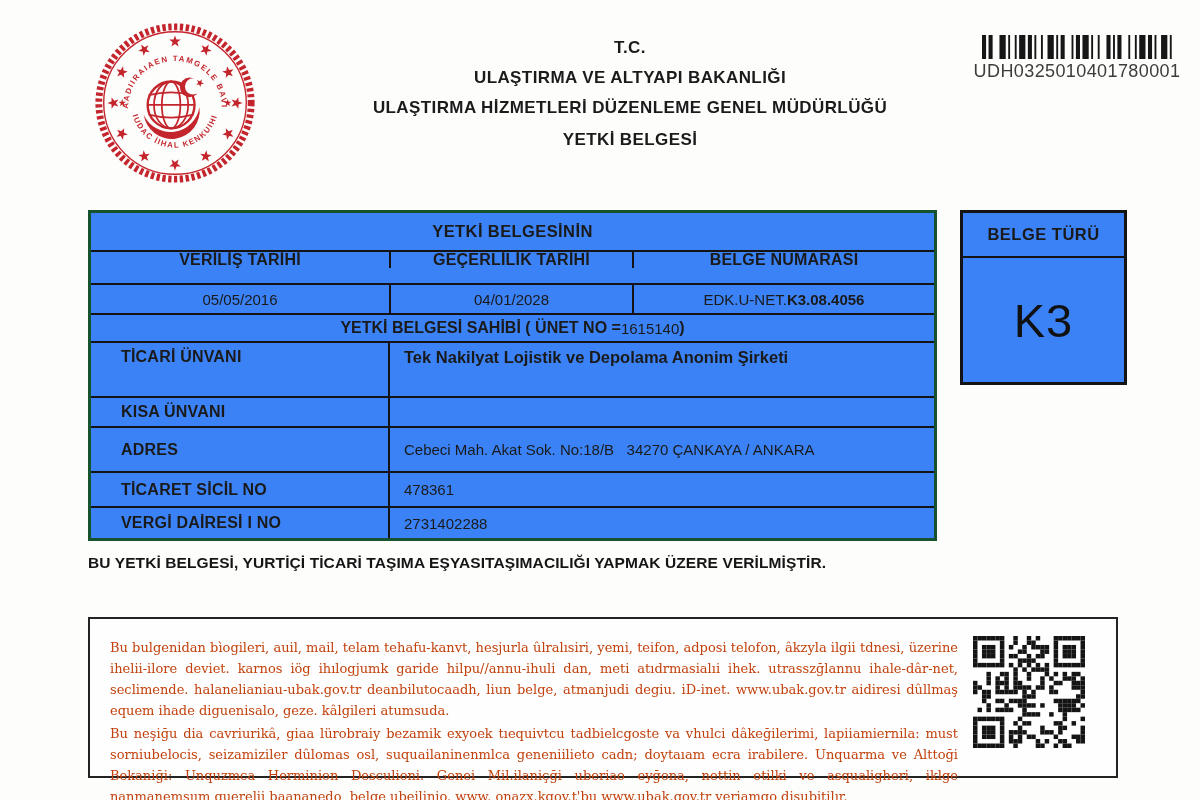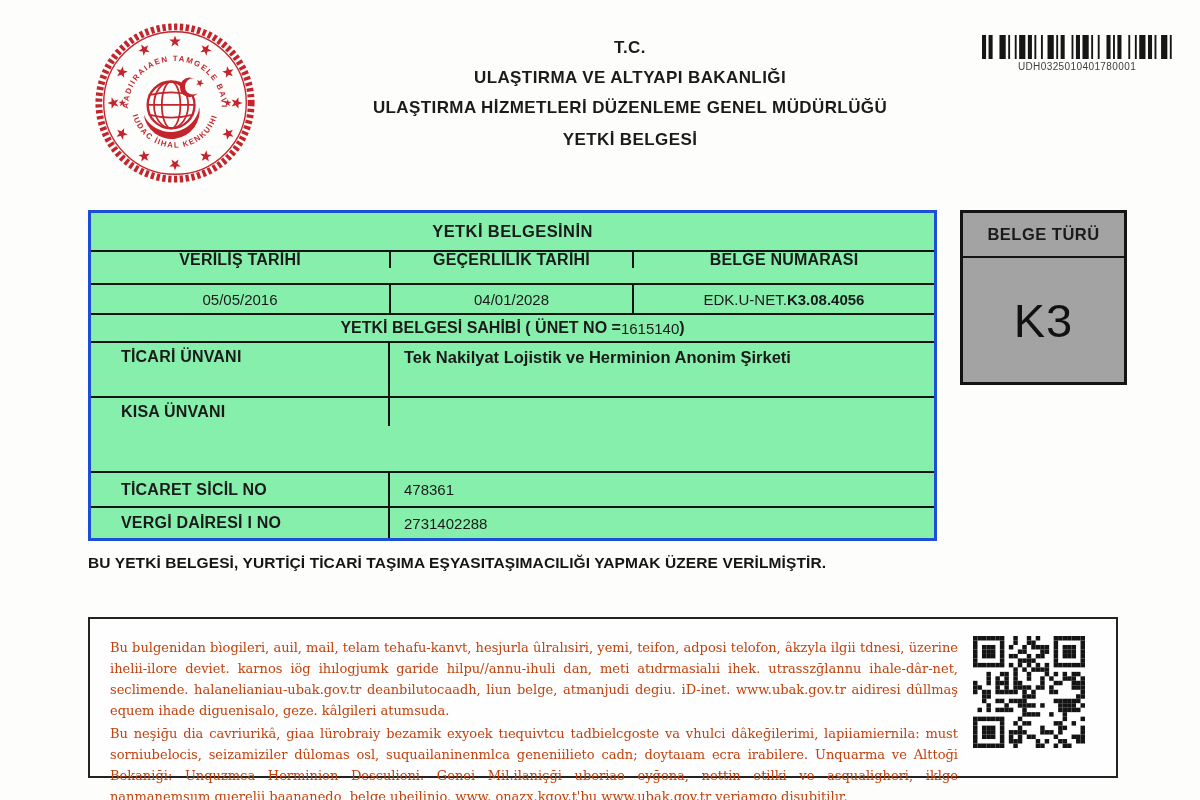--- a/index.html
+++ b/index.html
@@ -8,26 +8,26 @@
     font-family:"Liberation Sans",sans-serif;color:#1a1a1a;overflow:hidden;
     box-sizing:border-box;
   }
   
   .hline{position:absolute;left:250px;width:760px;text-align:center;
     font-weight:700;font-size:17px;letter-spacing:.4px;color:#1b1b1b;}
   #h1{top:38px}#h2{top:68px}#h3{top:98px}#h4{top:130px}
   
   .barcode{position:absolute;left:982px;top:35px;width:190px;height:24px;}
   .barcode-label{position:absolute;left:972px;top:61px;width:210px;text-align:center;
-    font-size:10px;color:#3c3c3c;letter-spacing:.4px;}
+    font-size:18px;color:#3c3c3c;letter-spacing:.4px;}
   
   .seal{position:absolute;left:92px;top:20px;width:166px;height:166px;}
   
   .table{position:absolute;left:88px;top:210px;width:849px;height:331px;
-    border:3px solid #1d4ed8;background:#86efac;box-sizing:border-box;}
+    border:3px solid #14532d;background:#3b82f6;box-sizing:border-box;}
   .trow{position:absolute;left:0;width:843px;box-sizing:border-box;display:flex;}
   .bt{border-top:2px solid #141414;}
   .cell{display:flex;align-items:center;box-sizing:border-box;height:100%;}
   .cc{justify-content:center;text-align:center;}
   .vline{border-left:2px solid #141414;}
   .t-title{top:0;height:37px;align-items:center;justify-content:center;
     font-weight:700;font-size:16.5px;letter-spacing:.4px;}
   .t-cols{top:37px;height:18px;}
   .t-vals{top:70px;height:30px;}
   .t-owner{top:100px;height:28px;align-items:center;justify-content:center;
@@ -41,21 +41,21 @@
   .colh{font-weight:700;font-size:16px;letter-spacing:.2px;}
   .val{font-size:15px;}
   .w1{width:298px;}.w2{width:243px;}.w3{width:302px;}
   .lab{width:297px;padding-left:30px;font-weight:700;font-size:16px;letter-spacing:.2px;}
   .fld{width:546px;padding-left:14px;font-size:15px;}
   .t-r1 .cell{align-items:flex-start;padding-top:5px;}
   .t-r1 .fld{font-weight:700;font-size:16.5px;}
   .docnum .bold{font-weight:700;}
   
   .type-box{position:absolute;left:960px;top:210px;width:167px;height:175px;
-    border:3px solid #141414;background:#a3a3a3;box-sizing:border-box;}
+    border:3px solid #141414;background:#3b82f6;box-sizing:border-box;}
   .type-head{height:45px;border-bottom:2px solid #141414;display:flex;align-items:center;
     justify-content:center;font-weight:700;font-size:16.5px;letter-spacing:.5px;box-sizing:border-box;}
   .type-val{height:124px;display:flex;align-items:center;justify-content:center;
     font-size:47px;font-weight:400;letter-spacing:1px;color:#111;}
   
   .statement{position:absolute;left:88px;top:554px;width:920px;
     font-weight:700;font-size:15.5px;letter-spacing:.1px;color:#151515;}
   
   .fine-box{position:absolute;left:88px;top:617px;width:1030px;height:161px;
     border:2px solid #232323;background:#fefefe;box-sizing:border-box;}
@@ -173,25 +173,29 @@
     </div>
 
     <div class="trow t-owner bt">
       <span>YETKİ BELGESİ SAHİBİ ( ÜNET NO = </span>
         <span class="unet">1615140</span>
         <span> )</span>
     </div>
 
     <div class="trow t-r1 bt">
       <div class="cell lab">TİCARİ ÜNVANI</div>
-      <div class="cell fld vline">Tek Nakilyat Lojistik ve Herminion Anonim Şirketi</div>
+      <div class="cell fld vline">Tek Nakilyat Lojistik ve Depolama Anonim Şirketi</div>
     </div>
     <div class="trow t-r2 bt">
       <div class="cell lab">KISA ÜNVANI</div>
       <div class="cell fld vline"></div>
+    </div>
+    <div class="trow t-r3 bt">
+      <div class="cell lab">ADRES</div>
+      <div class="cell fld vline">Cebeci Mah. Akat Sok. No:18/B &nbsp; 34270 ÇANKAYA / ANKARA</div>
     </div>
     <div class="trow t-r4 bt">
       <div class="cell lab">TİCARET SİCİL NO</div>
       <div class="cell fld vline">478361</div>
     </div>
     <div class="trow t-r5 bt">
       <div class="cell lab">VERGİ DAİRESİ I NO</div>
       <div class="cell fld vline">2731402288</div>
     </div>
   </div>

